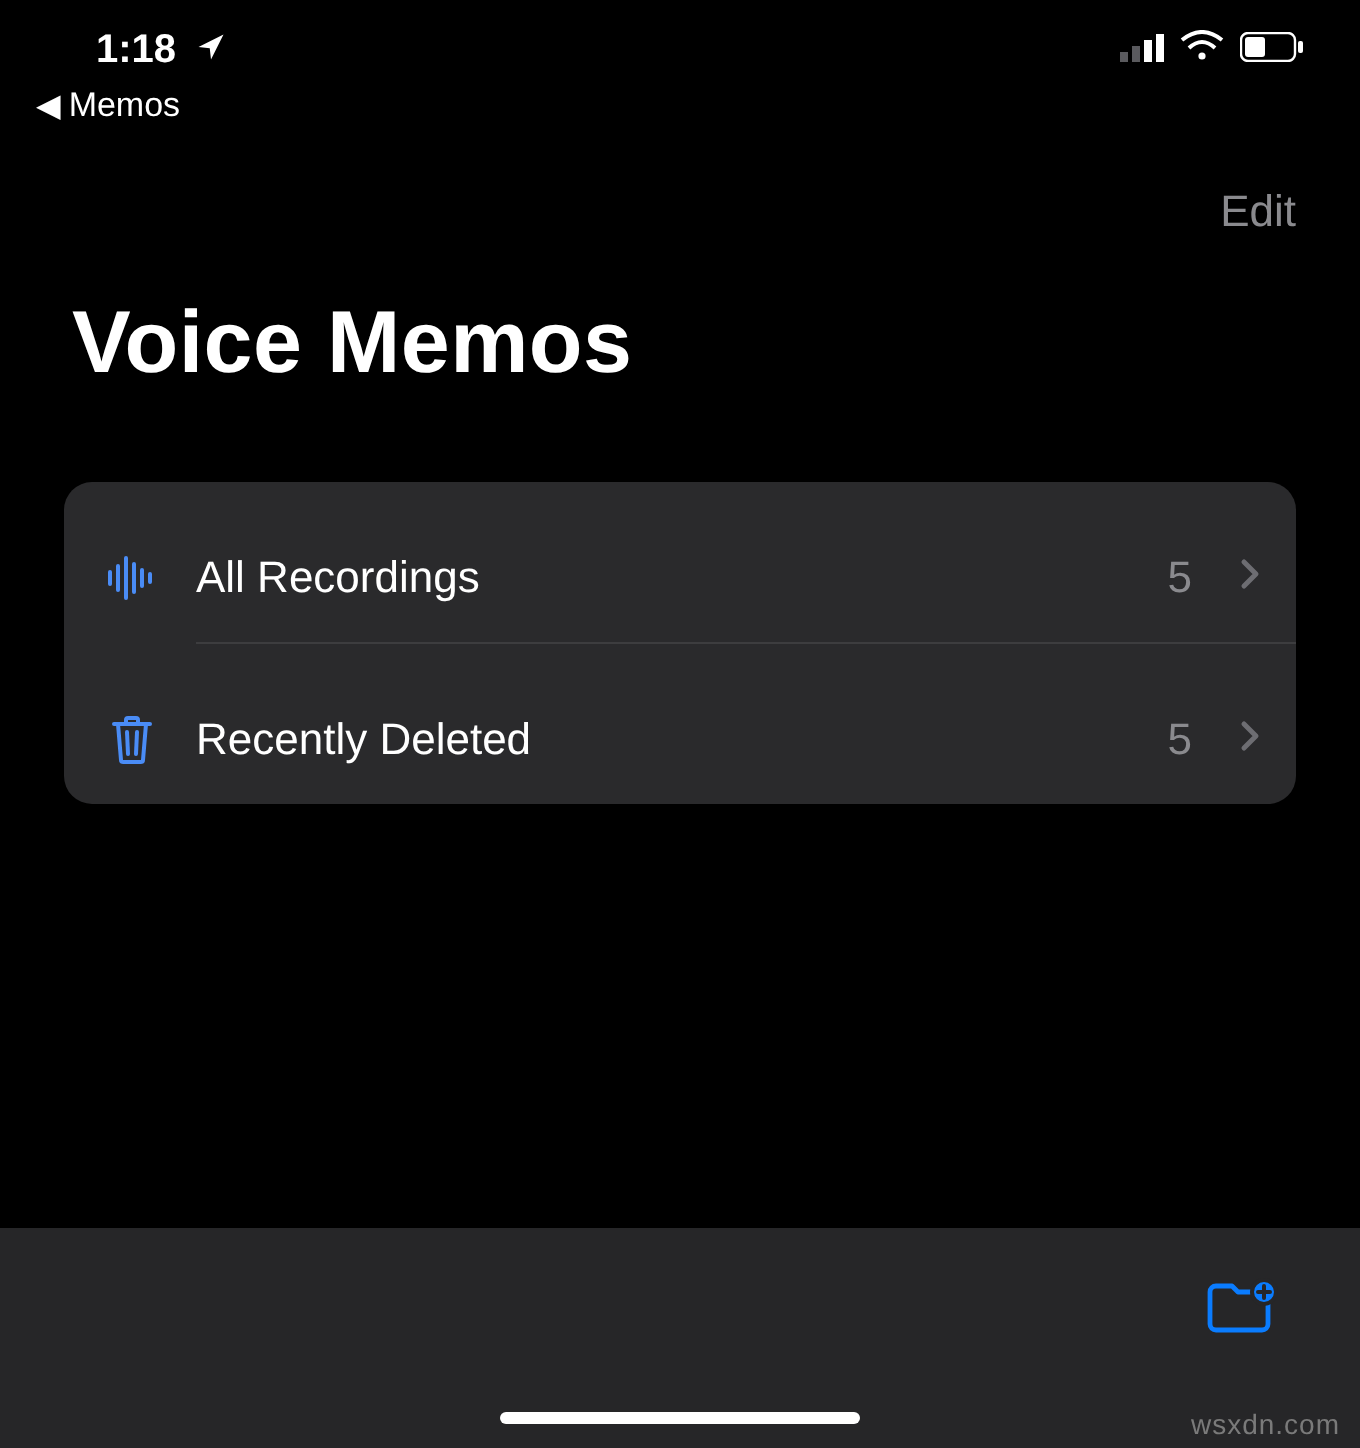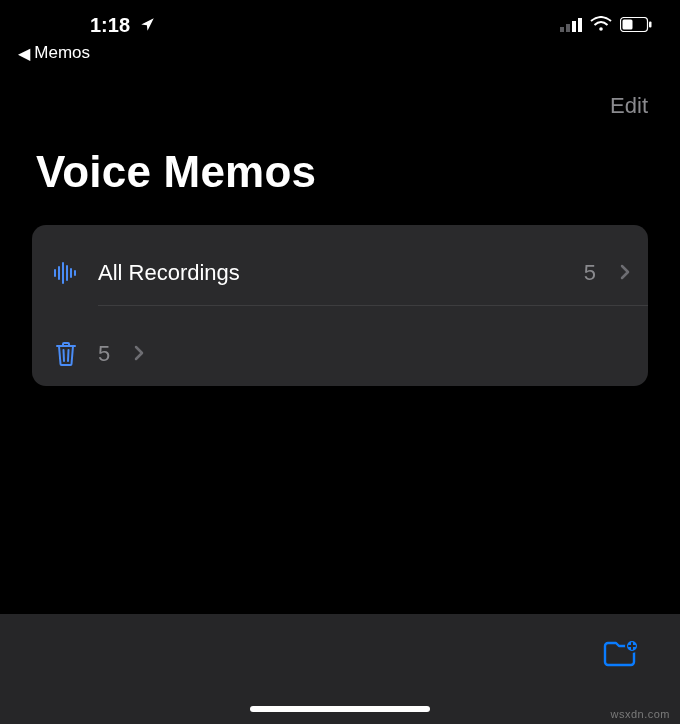--- a/index.html
+++ b/index.html
@@ -13,21 +13,21 @@
       position: relative;
     }
     .status-bar {
       display: flex;
       justify-content: space-between;
       align-items: center;
       padding: 14px 28px 4px 48px;
       font-size: 20px;
       font-weight: 600;
     }
-    .status-left { display: flex; align-items: center; gap: 10px; margin-left: 42px; }
+    .status-left { display: flex; align-items: center; gap: 10px; }
     .status-right { display: flex; align-items: center; gap: 8px; }
     .location-arrow { display: inline-block; }
     .back-nav {
       display: flex;
       align-items: center;
       gap: 4px;
       padding: 2px 18px 10px 18px;
       font-size: 17px;
       color: #fff;
     }
@@ -40,21 +40,21 @@
     .edit-btn {
       color: #8a8a8e;
       font-size: 22px;
       background: none;
       border: none;
       cursor: pointer;
     }
     .title {
       font-size: 44px;
       font-weight: 700;
-      padding: 28px 36px 28px 36px;
+      padding: 28px 36px 44px 36px;
       letter-spacing: 0.2px;
     }
     .list {
       margin: 0 32px;
       background: #2a2a2c;
       border-radius: 14px;
       overflow: hidden;
     }
     .list-row {
       display: flex;
@@ -116,21 +116,21 @@
       transform: translateX(-50%);
       width: 180px;
       height: 6px;
       background: #fff;
       border-radius: 3px;
     }
     .watermark {
       position: absolute;
       bottom: 4px;
       right: 10px;
-      font-size: 11px;
+      font-size: 14px;
       color: #7a7a7a;
       letter-spacing: 0.5px;
     }
   </style>
 </head>
 <body>
 
 <div class="status-bar">
   <div class="status-left">
     <span>1:18</span>
@@ -201,20 +201,21 @@
   <div class="list-row">
     <span class="row-icon">
       <svg width="22" height="26" viewBox="0 0 22 26" fill="none" stroke="#4a8cf6" stroke-width="2" stroke-linecap="round" stroke-linejoin="round">
         <path d="M2 5 h18"></path>
         <path d="M8 5 V3 a1 1 0 0 1 1 -1 h4 a1 1 0 0 1 1 1 V5"></path>
         <path d="M4 5 l1.5 18 a1 1 0 0 0 1 1 h9 a1 1 0 0 0 1 -1 L18 5"></path>
         <line x1="8.5" y1="9" x2="9" y2="20"></line>
         <line x1="13.5" y1="9" x2="13" y2="20"></line>
       </svg>
     </span>
+    <span class="row-label">Recently Deleted</span>
     <span class="row-count">5</span>
     <span class="row-chevron">
       <svg width="10" height="16" viewBox="0 0 10 16" fill="none" stroke="#6d6d72" stroke-width="2.5" stroke-linecap="round" stroke-linejoin="round">
           <polyline points="2,2 8,8 2,14"></polyline>
         </svg>
     </span>
   </div>
 </div>
 
 <div class="toolbar">

